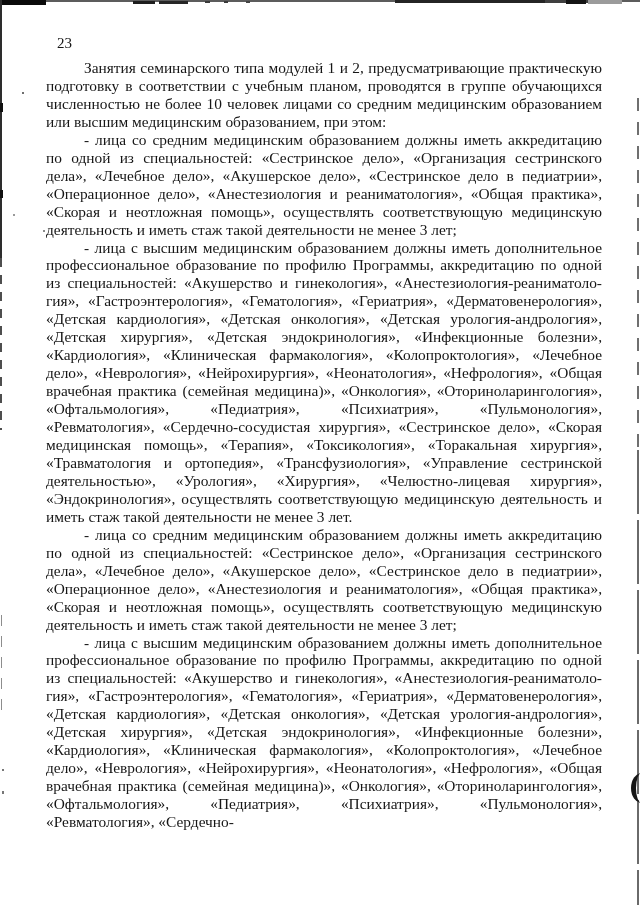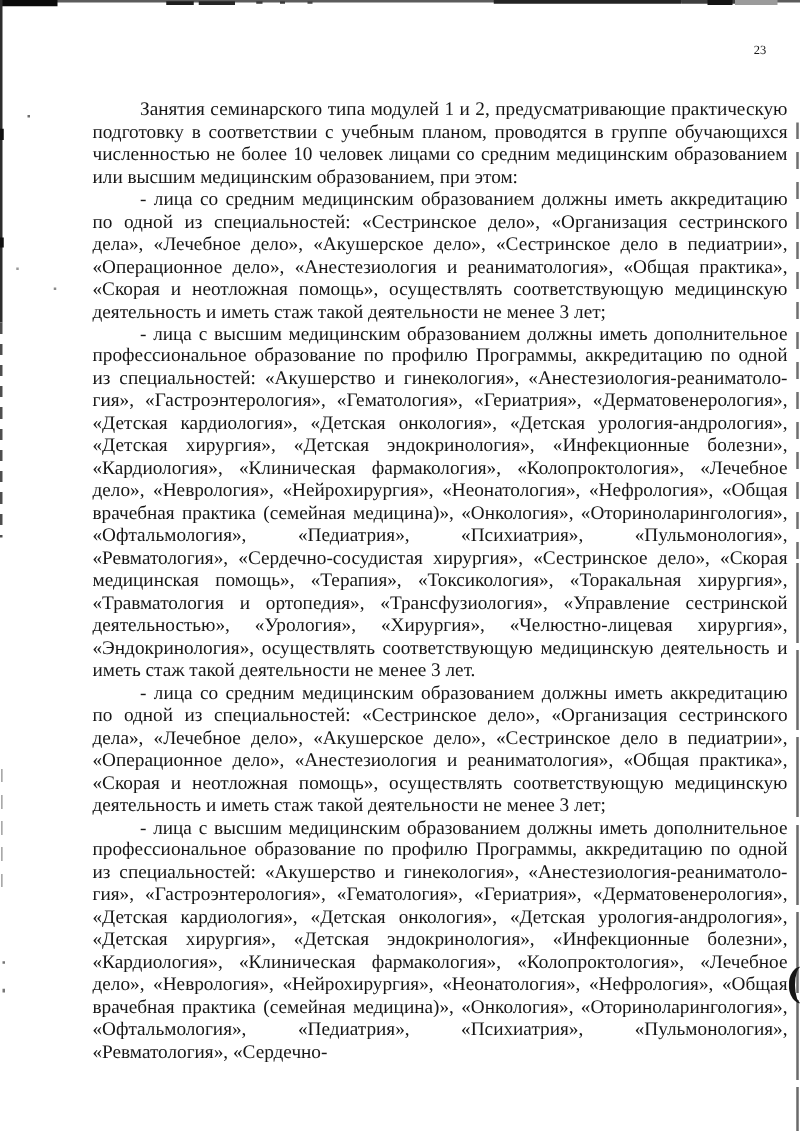--- a/index.html
+++ b/index.html
@@ -6,28 +6,27 @@
   .page {
     position:relative;
     width:640px; height:905px;
     background:#ffffff;
     overflow:hidden;
     font-family:"Liberation Serif","DejaVu Serif",serif;
     color:#1b1b1b;
   }
   .page-number {
     position:absolute; top:35px; left:57px; width:556px;
-    text-align:right; font-size:10px; color:#161616;
+    text-align:left; font-size:15px; color:#161616;
   }
   .text-block {
-    position:absolute; top:59px; left:74px; width:556px;
+    position:absolute; top:59px; left:46px; width:556px;
     font-size:15.4px; line-height:17.95px;
     text-align:justify;
     color:#161616;
-    margin-top:20px;
   }
   .text-block p { margin:0; text-indent:38px; hyphens:manual; }
   
   .art { position:absolute; pointer-events:none; }
   .te-base   { left:0; top:0; width:640px; height:2px; background:#5c5c5c; }
   .te-black-left { left:0; top:0; width:46px; height:5px; background:#0a0a0a; }
   .te-dash1  { left:133px; top:1px; width:22px; height:3px; background:#1e1e1e; }
   .te-dash2  { left:159px; top:1px; width:29px; height:3px; background:#262626; }
   .te-speck1 { left:205px; top:1px; width:5px; height:2px; background:#3a3a3a; }
   .te-speck2 { left:224px; top:1px; width:4px; height:2px; background:#3a3a3a; }

